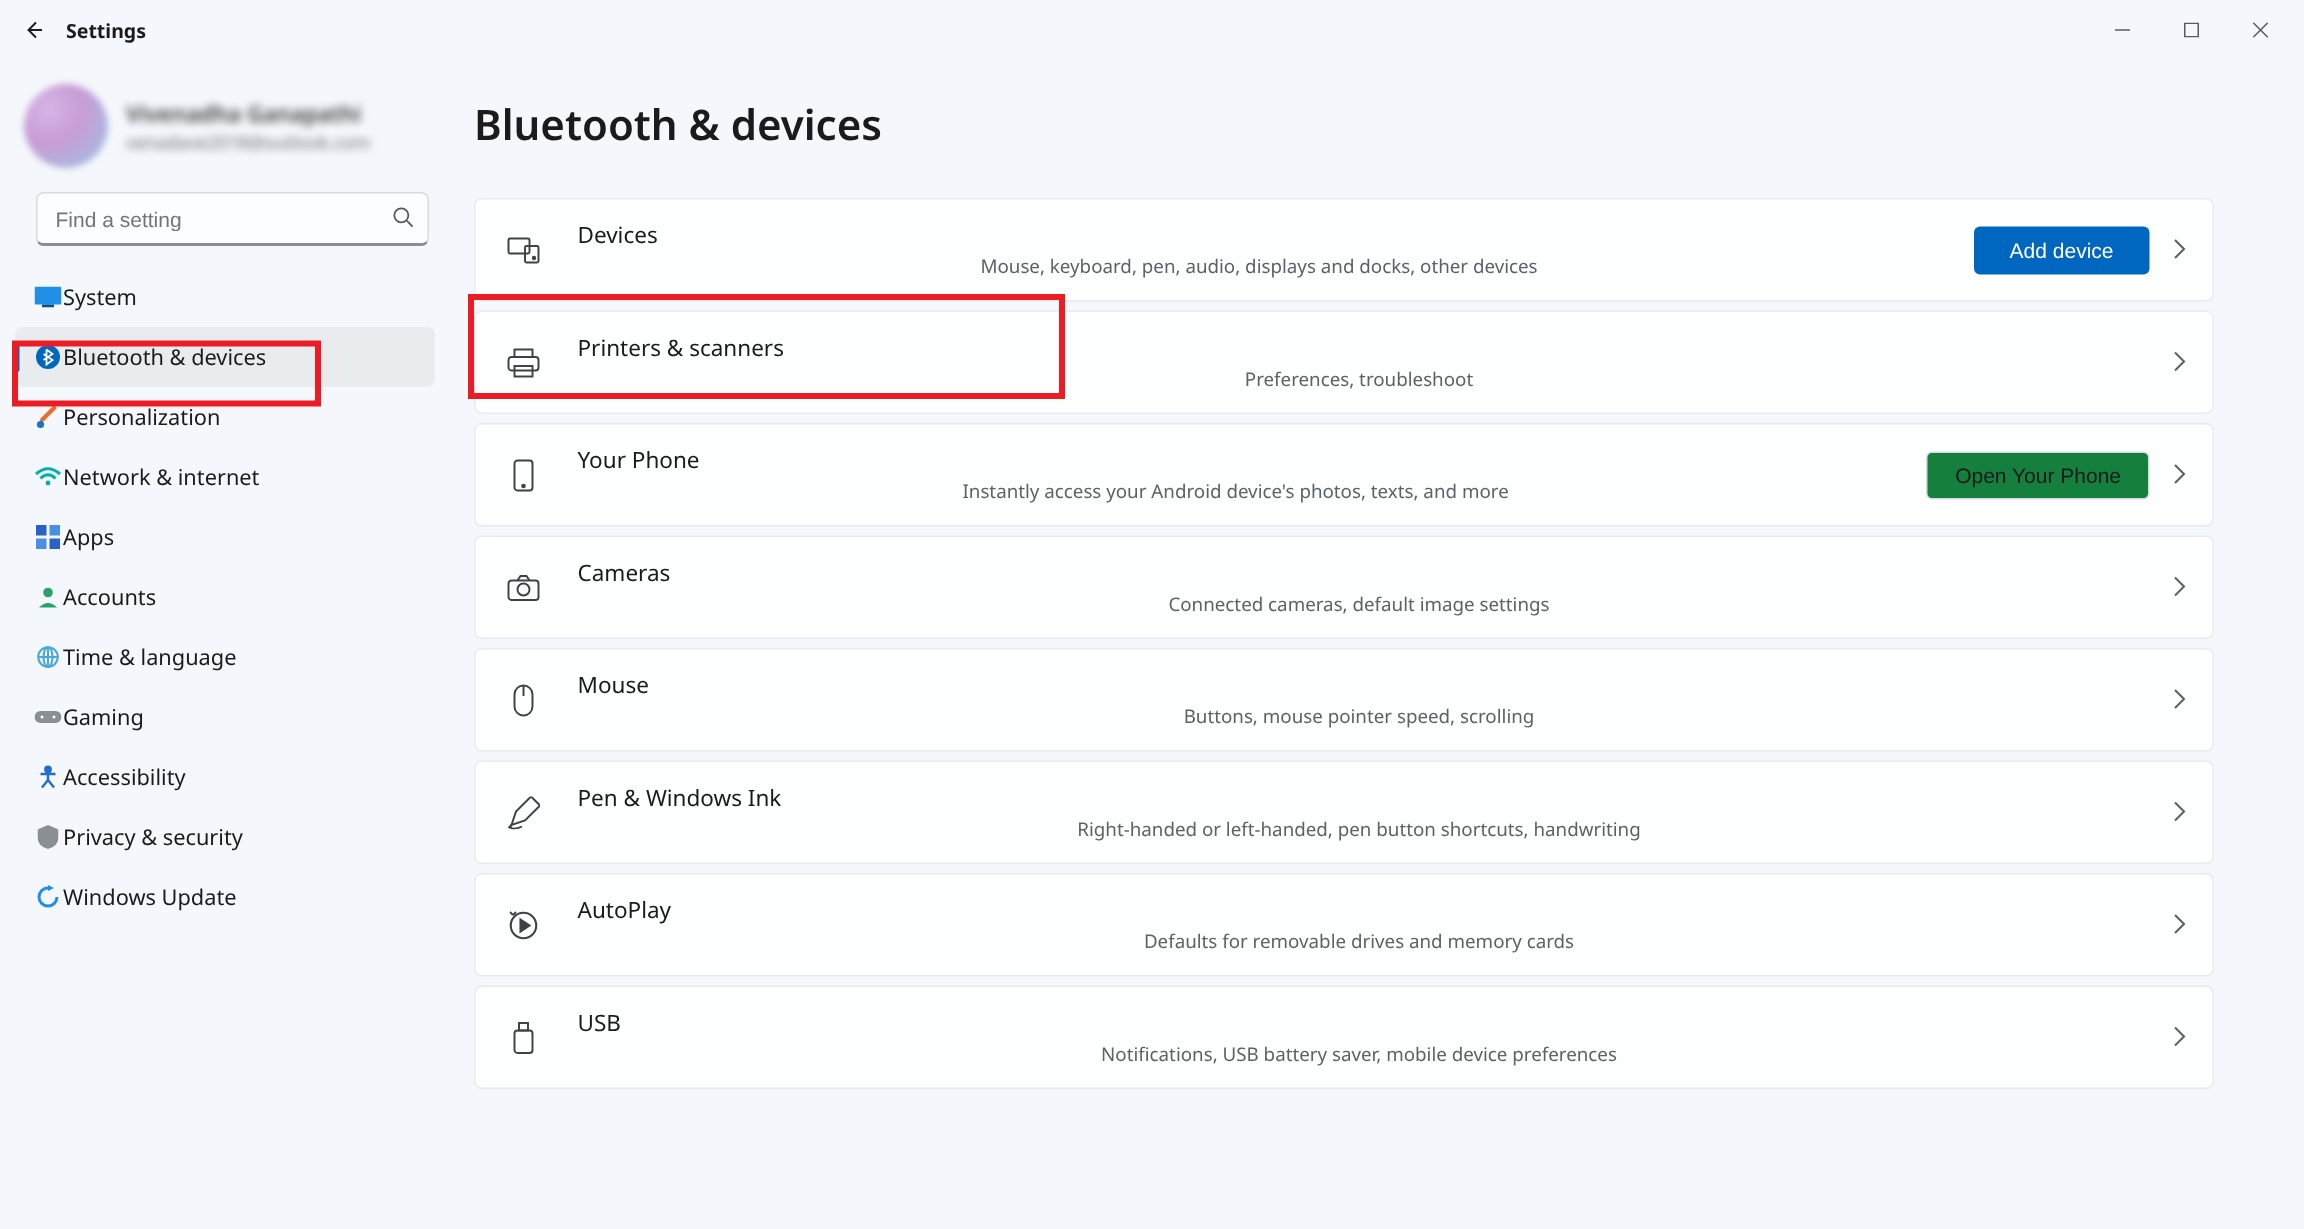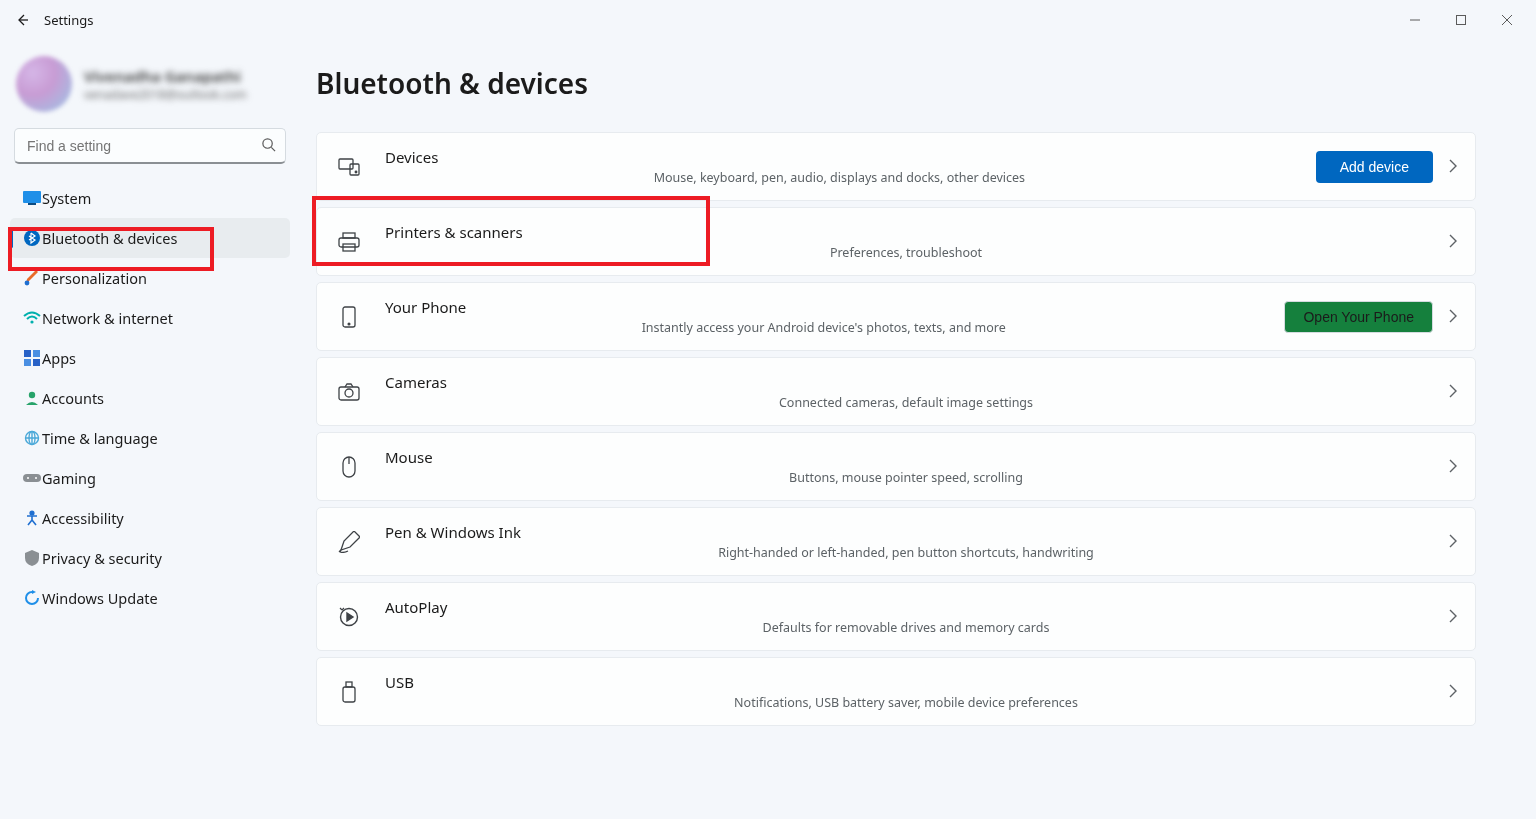--- a/index.html
+++ b/index.html
@@ -33,20 +33,21 @@
   }
   .titlebar .back{
     width:32px;height:32px;
     display:flex;align-items:center;justify-content:center;
     border-radius:4px;
     cursor:default;
   }
   .titlebar .title{
     font-size:13px;
     margin-left:6px;
+    font-weight:bold;
   }
   .win-controls{
     margin-left:auto;
     display:flex;
   }
   .win-controls > div{
     width:46px;height:32px;
     display:flex;align-items:center;justify-content:center;
     color:#5b5b5b;
   }
@@ -68,21 +69,21 @@
   }
   .avatar{
     width:56px;height:56px;border-radius:50%;
     background:radial-gradient(circle at 30% 30%, #d5b6e7 0%, #c89cd4 40%, #9ac6e6 100%);
     filter:blur(2px);
   }
   .profile-text .name{font-weight:600;font-size:15px;color:#3b3b3b;filter:blur(3px);}
   .profile-text .email{font-size:12px;color:#6a6a6a;filter:blur(3px);}
   .search-wrap{
     position:relative;
-    margin:0 4px 14px 4px;
+    margin:0 4px 14px 14px;
   }
   .search{
     width:100%;
     height:36px;
     border:1px solid #d5dbe0;
     border-bottom:2px solid #8a8f93;
     border-radius:5px;
     background:#fbfdfe;
     padding:0 36px 0 12px;
     font-size:14px;

